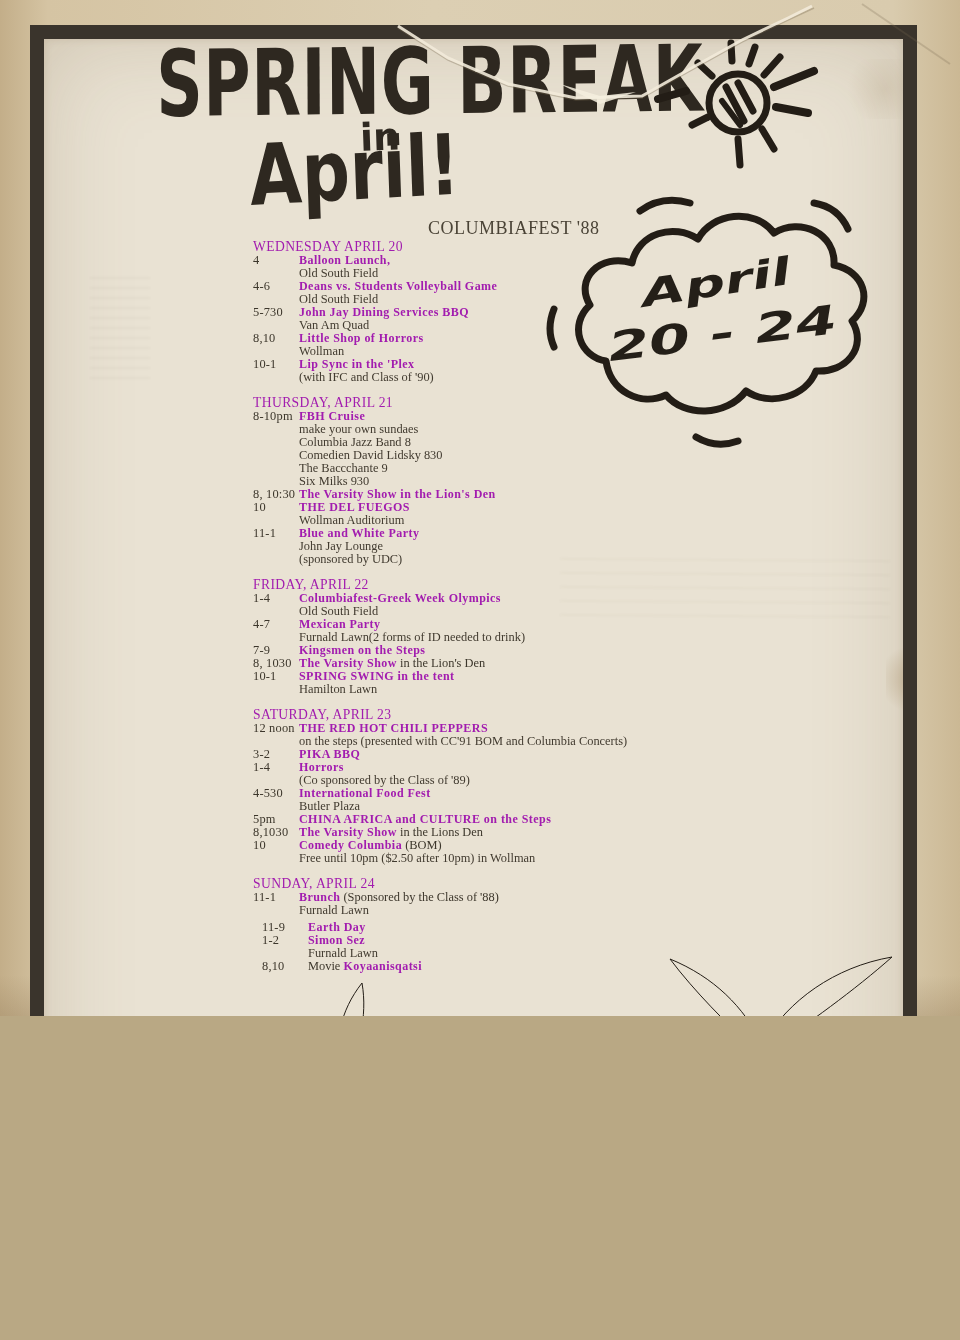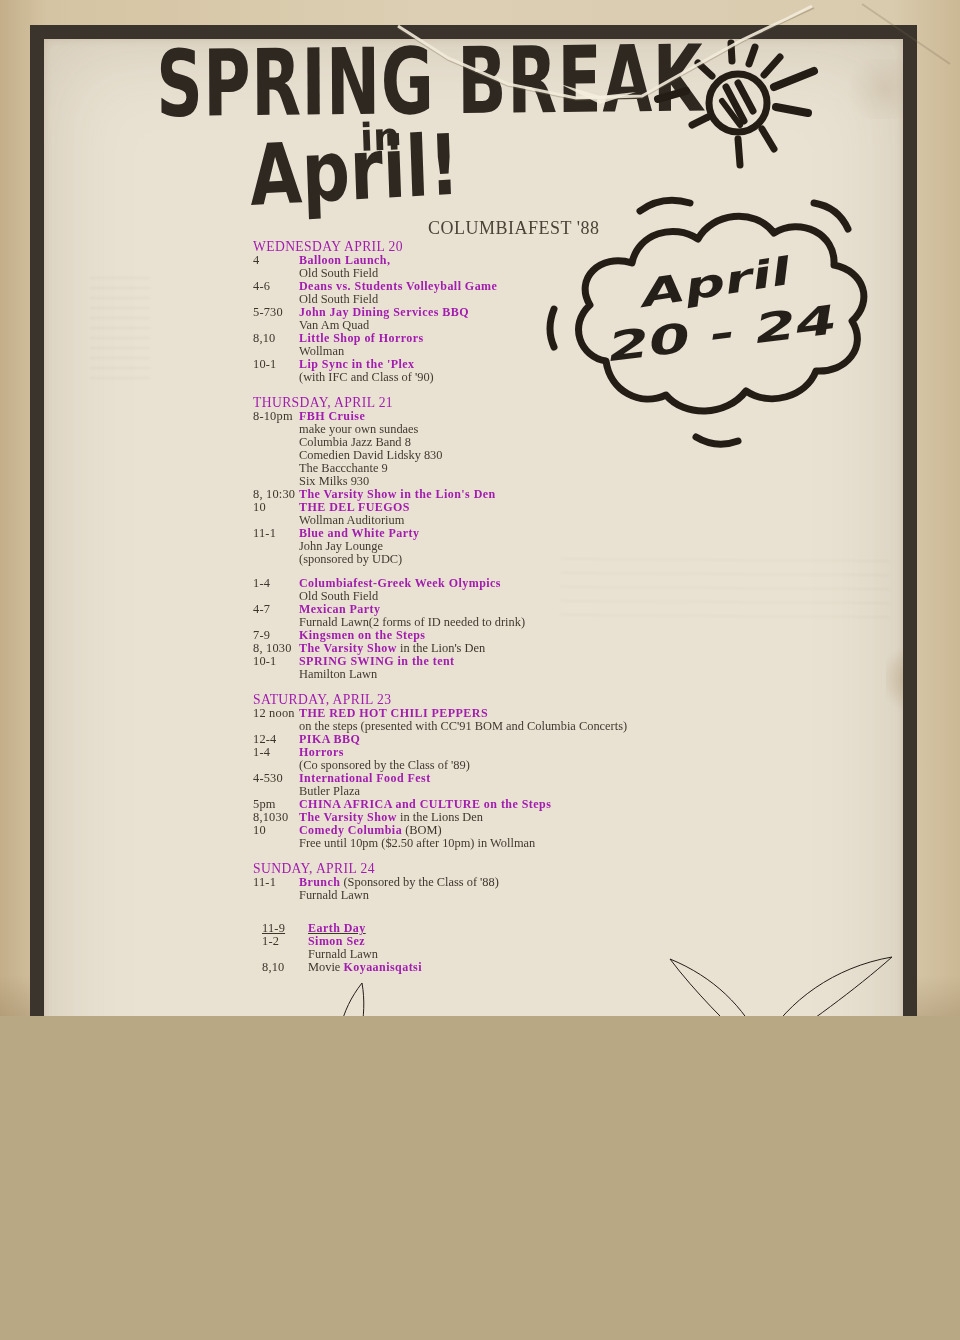--- a/index.html
+++ b/index.html
@@ -39,21 +39,21 @@
   .doodle{position:absolute;}
   .doodle path, .doodle line{stroke:#231d16;fill:none;stroke-linecap:round;stroke-linejoin:round;}
   
   .schedule{
     position:absolute;left:209px;top:200px;width:460px;
     font-family:"Liberation Serif",serif;color:#3c362b;
   }
   .section{margin-bottom:11px;}
   .day{font-size:13.6px;letter-spacing:.4px;color:#a21caf;line-height:15px;white-space:nowrap;}
   .row{display:flex;line-height:13px;font-size:12.4px;white-space:nowrap;}
-  .row.gap{margin-top:20px;text-decoration:underline;}
+  .row.gap{margin-top:4px;}
   .row.indent{padding-left:9px;}
   .time{flex:0 0 46px;width:46px;letter-spacing:.2px;}
   .etext b{font-weight:bold;letter-spacing:.45px;color:#a21caf;font-size:12px;}
   .row.detail{padding-left:46px;}
   .row.detail.indent{padding-left:55px;}
   .dtext{color:#413a2f;}
   
   .stain1{position:absolute;left:842px;top:600px;width:44px;height:80px;
     background:radial-gradient(circle at 60% 50%, rgba(140,108,58,.30), rgba(140,108,58,0) 70%);}
   .stain2{position:absolute;left:796px;top:20px;width:90px;height:60px;
@@ -182,20 +182,21 @@
             <span class="etext"><b>Blue and White Party</b></span>
           </div>
           <div class="row detail">
             <span class="dtext">John Jay Lounge</span>
           </div>
           <div class="row detail">
             <span class="dtext">(sponsored by UDC)</span>
           </div>
         </div>
         <div class="section">
+          <div class="day">FRIDAY, APRIL 22</div>
           <div class="row">
             <span class="time">1-4</span>
             <span class="etext"><b>Columbiafest-Greek Week Olympics</b></span>
           </div>
           <div class="row detail">
             <span class="dtext">Old South Field</span>
           </div>
           <div class="row">
             <span class="time">4-7</span>
             <span class="etext"><b>Mexican Party</b></span>
@@ -222,21 +223,21 @@
         <div class="section">
           <div class="day">SATURDAY, APRIL 23</div>
           <div class="row">
             <span class="time">12 noon</span>
             <span class="etext"><b>THE RED HOT CHILI PEPPERS</b></span>
           </div>
           <div class="row detail">
             <span class="dtext">on the steps (presented with CC'91 BOM and Columbia Concerts)</span>
           </div>
           <div class="row">
-            <span class="time">12-4</span>
+            <span class="time">3-2</span>
             <span class="etext"><b>PIKA BBQ</b></span>
           </div>
           <div class="row">
             <span class="time">1-4</span>
             <span class="etext"><b>Horrors</b></span>
           </div>
           <div class="row detail">
             <span class="dtext">(Co sponsored by the Class of '89)</span>
           </div>
           <div class="row">

